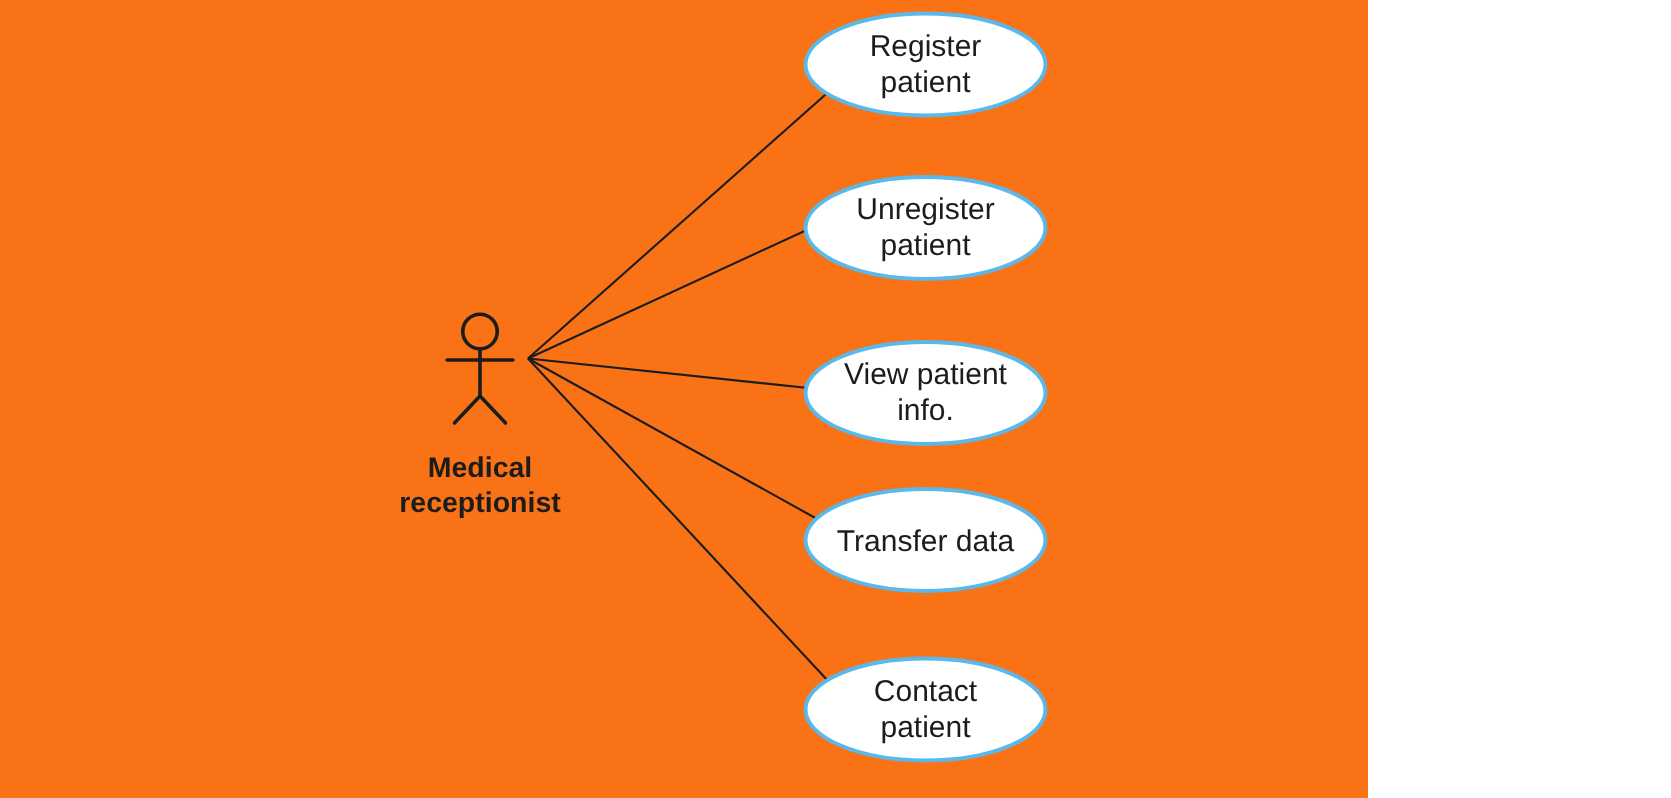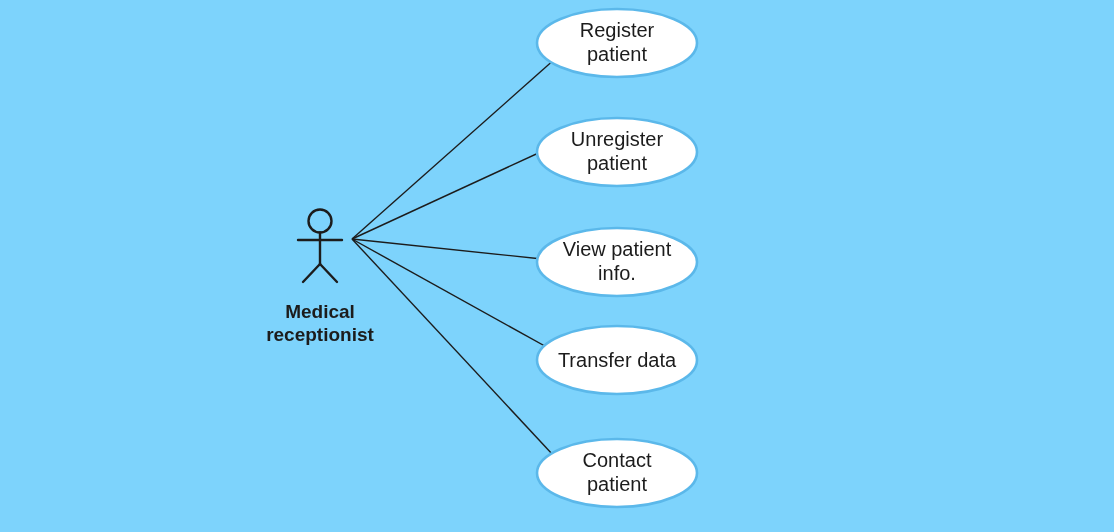--- a/index.html
+++ b/index.html
@@ -1,20 +1,20 @@
 <!DOCTYPE html>
 <html><head>
 <meta charset="utf-8">
 <style>
   html, body { margin: 0; padding: 0; background: #ffffff; }
   .stage {
     position: relative;
-    width: 1114px;
+    width: 912px;
     height: 532px;
-    background: #7dd3fc;
+    background: #f97316;
     overflow: hidden;
     font-family: "Liberation Sans", sans-serif;
   }
   svg { display: block; }
   .assoc {
     stroke: #1c1c1c;
     stroke-width: 1.4;
   }
   .uc {
     fill: #ffffff;

